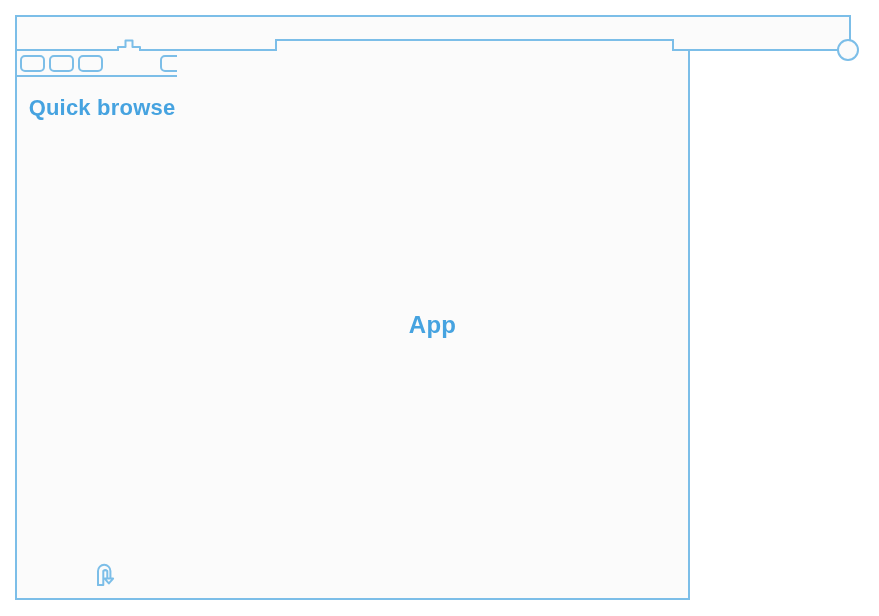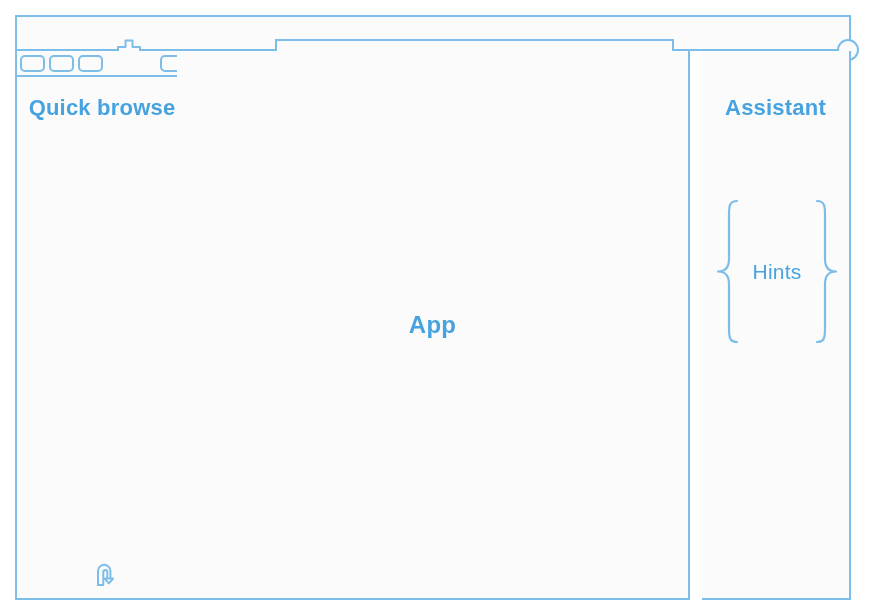--- a/index.html
+++ b/index.html
@@ -268,37 +268,15 @@
           <path d="M5 26 H10.3 V12 A3.0 3.0 0 0 1 14.3 12 V21" fill="none" stroke="#7cbee8" stroke-width="2" stroke-linecap="round" stroke-linejoin="round"></path>
           <path d="M11.6 19.6 L15.85 24.4 L20.1 19.6 Z" fill="#fbfbfb" stroke="#7cbee8" stroke-width="2" stroke-linejoin="round"></path>
         </svg>
       </div>
     </div>
 
     <div class="main-panel">
       <div class="main-label">App</div>
     </div>
 
-    <div class="right-panel">
-
-      <div class="assistant-title">Assistant</div>
-
-      <div class="hints-block">
-
-        <div class="hints-brace left">
-          <svg viewBox="0 0 26 145" width="26" height="145" preserveAspectRatio="none">
-            <path d="M21 2 C13 2 13 8 13 16 V60 C13 68 9 72.5 2 72.5 C9 72.5 13 77 13 85 V129 C13 137 13 143 21 143" fill="none" stroke="#7cbee8" stroke-width="2.2" stroke-linecap="round" stroke-linejoin="round"></path>
-          </svg>
-        </div>
-
-        <div class="hints-label">Hints</div>
-
-        <div class="hints-brace right">
-          <svg viewBox="0 0 26 145" width="26" height="145" preserveAspectRatio="none">
-            <path d="M5 2 C13 2 13 8 13 16 V60 C13 68 17 72.5 24 72.5 C17 72.5 13 77 13 85 V129 C13 137 13 143 5 143" fill="none" stroke="#7cbee8" stroke-width="2.2" stroke-linecap="round" stroke-linejoin="round"></path>
-          </svg>
-        </div>
-
-      </div>
-    </div>
 
   </div>
 </div>
 
 </body></html>

